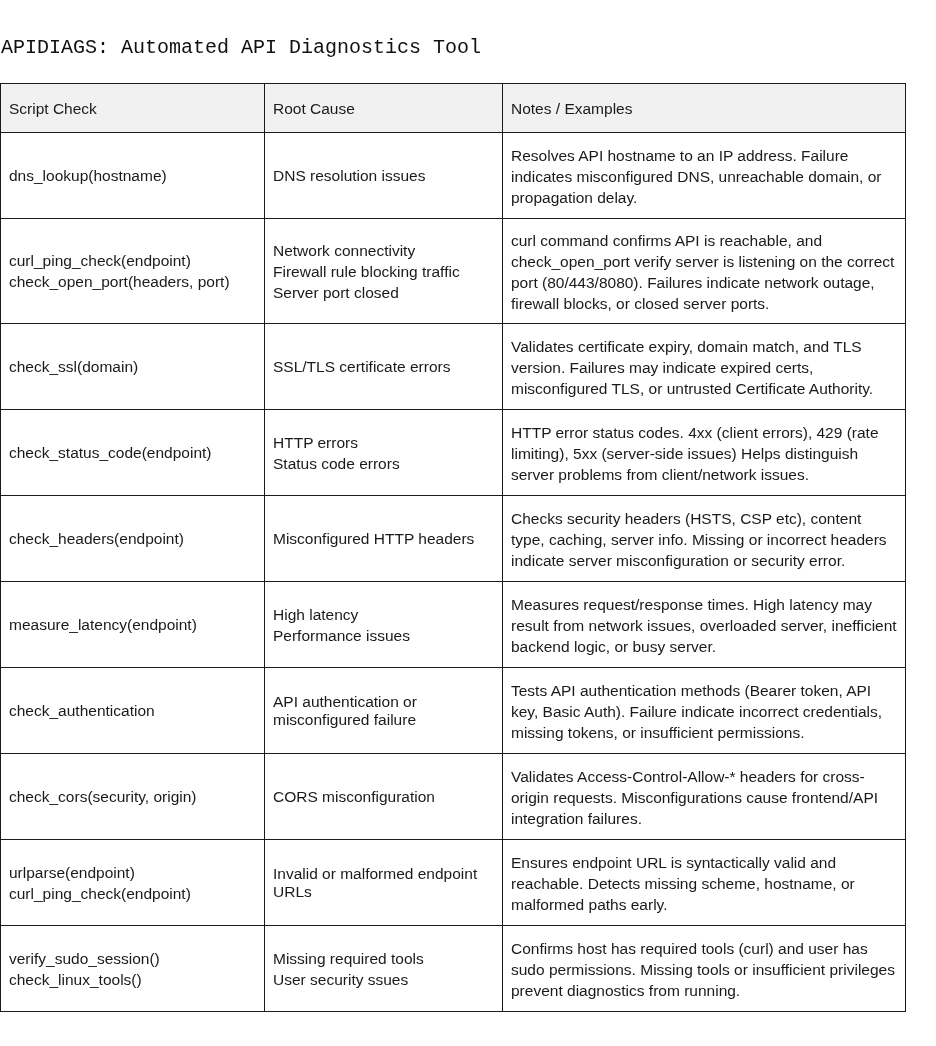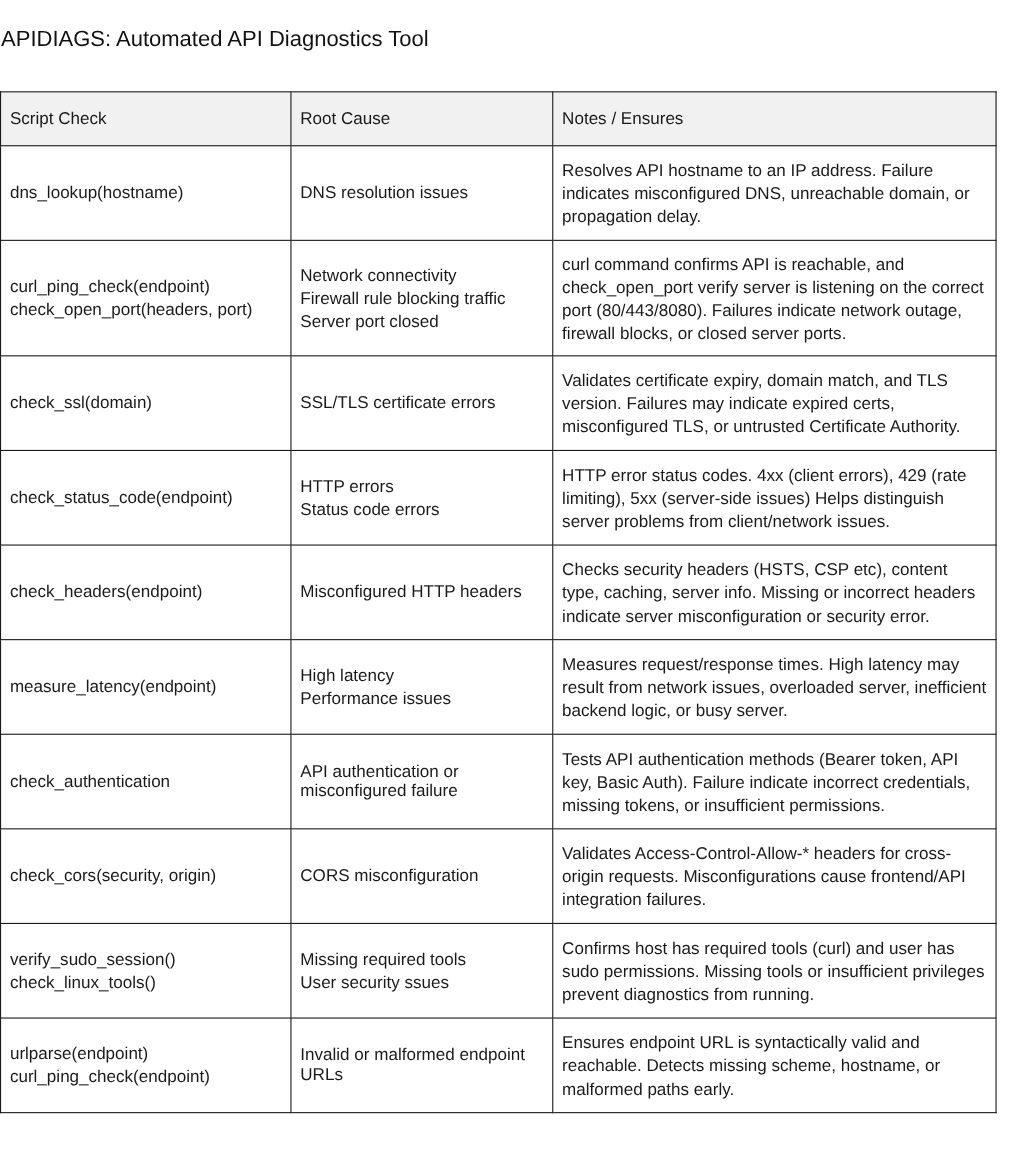--- a/index.html
+++ b/index.html
@@ -11,25 +11,26 @@
       width: 936px;
       height: 1046px;
       position: relative;
       font-family: "Liberation Sans", sans-serif;
       color: #111111;
       overflow: hidden;
     }
     .doc-title {
       position: absolute;
       left: 1px;
-      top: 24px;
+      top: 36px;
       font-size: 20px;
       line-height: 24px;
       color: #111111;
       white-space: nowrap;
+      font-family: Liberation Mono, monospace;
     }
     table.diag {
       position: absolute;
       left: 0;
       top: 83px;
       width: 905px;
       border-collapse: collapse;
       table-layout: fixed;
       font-size: 15.5px;
       line-height: 21px;
@@ -64,21 +65,21 @@
 <table class="diag">
   <colgroup>
     <col class="c1">
       <col class="c2">
       <col class="c3">
   </colgroup>
   <thead>
     <tr>
       <th>Script Check</th>
       <th>Root Cause</th>
-      <th>Notes / Ensures</th>
+      <th>Notes / Examples</th>
     </tr>
   </thead>
   <tbody>
 
     <tr>
       <td>
         <span class="line">dns_lookup(hostname)</span>
       </td>
       <td>
         <span class="line">DNS resolution issues</span>
@@ -172,38 +173,38 @@
       <td>
         <span class="line">CORS misconfiguration</span>
       </td>
       <td>
         <span class="notes">Validates Access-Control-Allow-* headers for cross-origin requests. Misconfigurations cause frontend/API integration failures.</span>
       </td>
     </tr>
 
     <tr>
       <td>
+        <span class="line">urlparse(endpoint)</span>
+        <span class="line">curl_ping_check(endpoint)</span>
+      </td>
+      <td>
+        <span class="wrap" style="line-height:18px;">Invalid or malformed endpoint URLs</span>
+      </td>
+      <td>
+        <span class="notes">Ensures endpoint URL is syntactically valid and reachable. Detects missing scheme, hostname, or malformed paths early.</span>
+      </td>
+    </tr>
+
+    <tr>
+      <td>
         <span class="line">verify_sudo_session()</span>
         <span class="line">check_linux_tools()</span>
       </td>
       <td>
         <span class="line">Missing required tools</span>
         <span class="line">User security ssues</span>
       </td>
       <td>
         <span class="notes">Confirms host has required tools (curl) and user has sudo permissions. Missing tools or insufficient privileges prevent diagnostics from running.</span>
       </td>
     </tr>
-
-    <tr>
-      <td>
-        <span class="line">urlparse(endpoint)</span>
-        <span class="line">curl_ping_check(endpoint)</span>
-      </td>
-      <td>
-        <span class="wrap" style="line-height:18px;">Invalid or malformed endpoint URLs</span>
-      </td>
-      <td>
-        <span class="notes">Ensures endpoint URL is syntactically valid and reachable. Detects missing scheme, hostname, or malformed paths early.</span>
-      </td>
-    </tr>
   </tbody>
 </table>
 
 </body></html>

